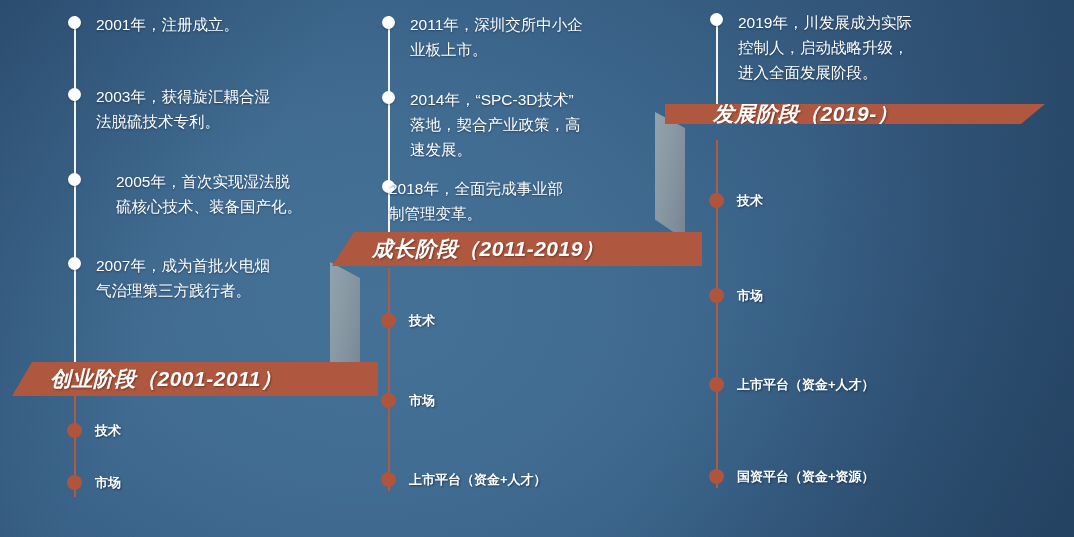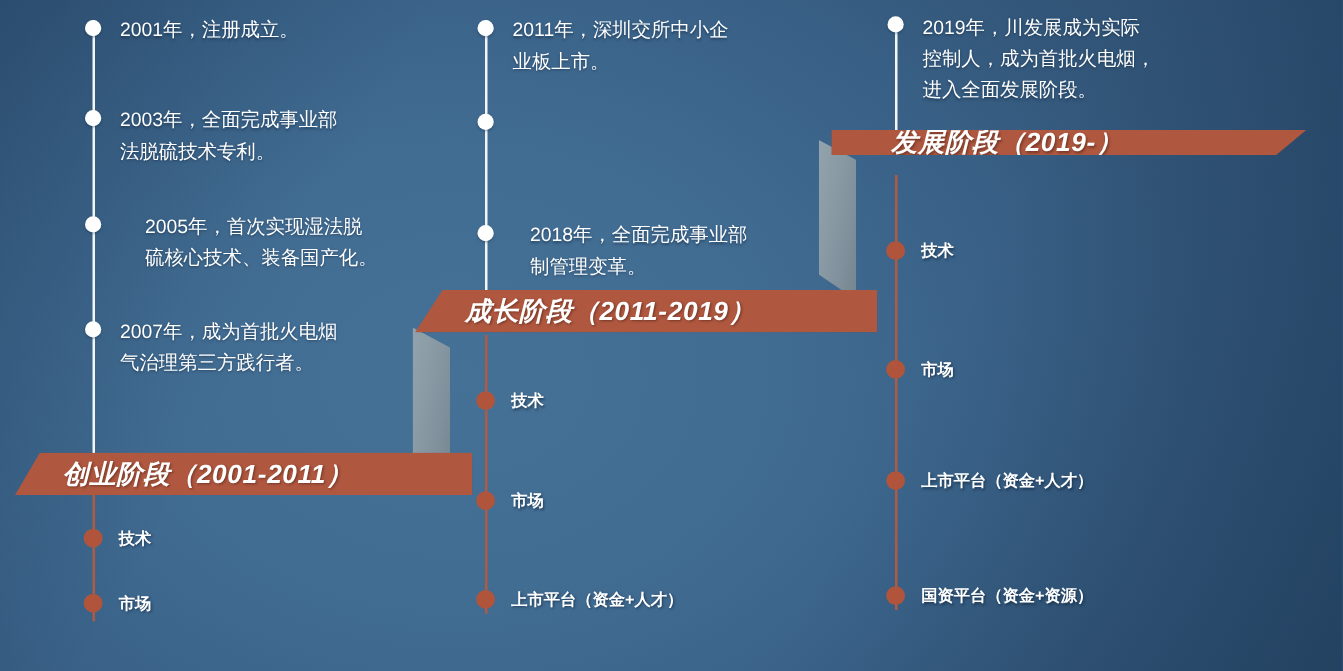--- a/index.html
+++ b/index.html
@@ -77,21 +77,21 @@
 
   <div class="tl-line white" style="left:74px;top:16px;height:354px;"></div>
   <div class="tl-line rust" style="left:74px;top:382px;height:115px;"></div>
 
   <div class="dot white" style="left:68px;top:16px;"></div>
   <div class="dot white" style="left:68px;top:88px;"></div>
   <div class="dot white" style="left:68px;top:173px;"></div>
   <div class="dot white" style="left:68px;top:257px;"></div>
 
   <div class="event" style="left:96px;top:12px;">2001年，注册成立。</div>
-  <div class="event" style="left:96px;top:84px;">2003年，全面完成事业部
+  <div class="event" style="left:96px;top:84px;">2003年，获得旋汇耦合湿
 法脱硫技术专利。</div>
   <div class="event" style="left:96px;top:169px;margin-left:20px;"> 2005年，首次实现湿法脱
 硫核心技术、装备国产化。</div>
   <div class="event" style="left:96px;top:253px;">2007年，成为首批火电烟
 气治理第三方践行者。</div>
 
   <div class="banner" style="left:12px;top:362px;width:328px;height:34px;
               clip-path:polygon(20px 0,100% 0,100% 100%,0 100%);padding-left:38px;">
     <span class="btxt">创业阶段（2001-2011）</span>
   </div>
@@ -103,42 +103,45 @@
 
   <div class="tl-line white" style="left:388px;top:16px;height:222px;"></div>
   <div class="tl-line rust" style="left:388px;top:268px;height:223px;"></div>
 
   <div class="dot white" style="left:382px;top:16px;"></div>
   <div class="dot white" style="left:382px;top:91px;"></div>
   <div class="dot white" style="left:382px;top:180px;"></div>
 
   <div class="event" style="left:410px;top:12px;">2011年，深圳交所中小企
 业板上市。</div>
-  <div class="event" style="left:424px;top:176px;">2018年，全面完成事业部
+  <div class="event" style="left:410px;top:87px;">2014年，“SPC-3D技术”
+落地，契合产业政策，高
+速发展。</div>
+  <div class="event" style="left:389px;top:176px;">2018年，全面完成事业部
 制管理变革。</div>
 
   <div class="banner" style="left:332px;top:232px;width:330px;height:34px;
               clip-path:polygon(22px 0,100% 0,100% 100%,0 100%);padding-left:40px;align-items:center;">
     <span class="btxt">成长阶段（2011-2019）</span>
   </div>
 
   <div class="dot rust" style="left:381px;top:313px;"></div>
   <div class="dot rust" style="left:381px;top:393px;"></div>
   <div class="dot rust" style="left:381px;top:472px;"></div>
   <div class="pillar" style="left:409px;top:310px;">技术</div>
   <div class="pillar" style="left:409px;top:390px;">市场</div>
   <div class="pillar" style="left:409px;top:469px;">上市平台（资金+人才）</div>
 
   <div class="tl-line white" style="left:716px;top:16px;height:90px;"></div>
   <div class="tl-line rust" style="left:716px;top:140px;height:348px;"></div>
 
   <div class="dot white" style="left:710px;top:13px;"></div>
 
   <div class="event" style="left:738px;top:10px;">2019年，川发展成为实际
-控制人，成为首批火电烟，
+控制人，启动战略升级，
 进入全面发展阶段。</div>
 
   <div class="banner" style="left:665px;top:104px;width:332px;height:20px;
               clip-path:polygon(0 0,100% 0,calc(100% - 24px) 100%,0 100%);padding-left:48px;">
     <span class="btxt">发展阶段（2019-）</span>
   </div>
 
   <div class="dot rust" style="left:709px;top:193px;"></div>
   <div class="dot rust" style="left:709px;top:288px;"></div>
   <div class="dot rust" style="left:709px;top:377px;"></div>

